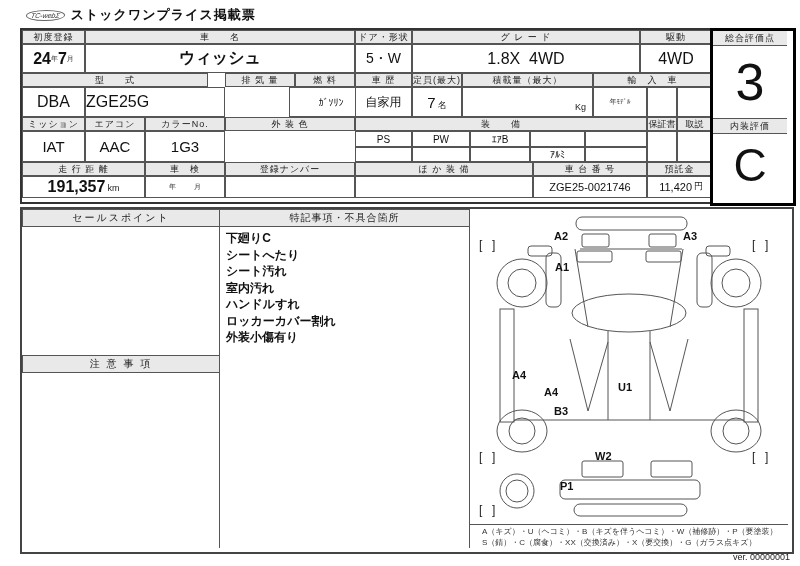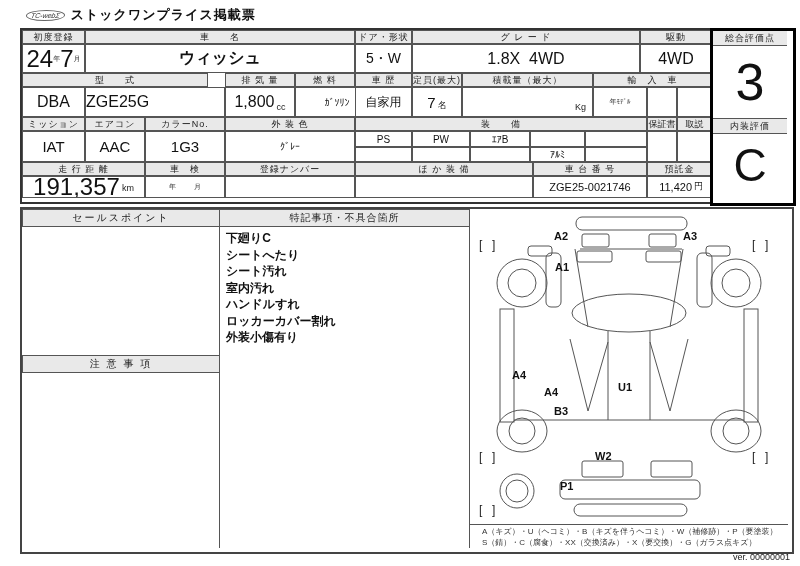--- a/index.html
+++ b/index.html
@@ -7,21 +7,21 @@
     font-family:"Liberation Sans","DejaVu Sans",sans-serif;color:#111;}
   .abs{position:absolute;box-sizing:border-box;}
   
   .hc{position:absolute;box-sizing:border-box;border:1px solid #555;background:#e9e9e9;
       font-size:9px;color:#222;letter-spacing:1px;display:flex;align-items:center;
       justify-content:center;overflow:hidden;white-space:nowrap;}
   
   .vc{position:absolute;box-sizing:border-box;border:1px solid #555;background:#fff;
       font-size:13px;display:flex;align-items:center;justify-content:center;
       overflow:hidden;white-space:nowrap;}
-  .big{font-size:24px;font-weight:400;}
+  .big{font-size:16px;font-weight:700;}
   .med{font-size:16px;font-weight:500;}
   .jp-lg{font-size:16px;font-weight:600;}
   .unit{font-size:9px;align-self:flex-end;padding-bottom:4px;margin-left:2px;color:#222;}
   .tiny{font-size:7px;color:#333;}
   .small{font-size:10px;}
   #upper-table{position:absolute;left:20px;top:28px;width:770px;height:172px;
       border:2px solid #333;}
   #rating-box{position:absolute;left:710px;top:28px;width:80px;height:172px;
       border:3px solid #000;background:#fff;z-index:3;}
   .rb-h{position:absolute;left:0;width:74px;height:14px;background:#e9e9e9;
@@ -84,25 +84,21 @@
     <div class="hc" style="left:0;top:43px;width:186px;height:14px">型　　式</div>
     <div class="hc" style="left:203px;top:43px;width:70px;height:14px">排 気 量</div>
     <div class="hc" style="left:273px;top:43px;width:60px;height:14px">燃 料</div>
     <div class="hc" style="left:333px;top:43px;width:57px;height:14px">車 歴</div>
     <div class="hc" style="left:390px;top:43px;width:50px;height:14px">定員(最大)</div>
     <div class="hc" style="left:440px;top:43px;width:131px;height:14px">積載量（最大）</div>
     <div class="hc" style="left:571px;top:43px;width:119px;height:14px">輸　入　車</div>
 
     <div class="vc med" style="left:0;top:57px;width:63px;height:30px">DBA</div>
     <div class="vc med" style="left:63px;top:57px;width:140px;height:30px;justify-content:flex-start;">ZGE25G</div>
-    <div class="vc" style="left:203px;top:57px;width:70px;height:30px">
-      <span class="med">1,800</span>
-        <span class="unit">cc</span>
-    </div>
-    <div class="vc small" style="left:273px;top:57px;width:84px;height:30px">ｶﾞｿﾘﾝ</div>
+    <div class="vc small" style="left:267px;top:57px;width:84px;height:30px">ｶﾞｿﾘﾝ</div>
     <div class="vc" style="left:333px;top:57px;width:57px;height:30px;font-size:12px">自家用</div>
     <div class="vc" style="left:390px;top:57px;width:50px;height:30px">
       <span style="font-size:15px">7</span>
         <span class="unit">名</span>
     </div>
     <div class="vc" style="left:440px;top:57px;width:131px;height:30px;justify-content:flex-end;padding-right:6px">
       <span class="unit">Kg</span>
     </div>
     <div class="vc tiny" style="left:571px;top:57px;width:54px;height:30px">年ﾓﾃﾞﾙ</div>
     <div class="vc" style="left:625px;top:57px;width:30px;height:30px"></div>
@@ -112,21 +108,20 @@
     <div class="hc" style="left:63px;top:87px;width:60px;height:14px">エアコン</div>
     <div class="hc" style="left:123px;top:87px;width:80px;height:14px">カラーNo.</div>
     <div class="hc" style="left:203px;top:87px;width:130px;height:14px">外 装 色</div>
     <div class="hc" style="left:333px;top:87px;width:292px;height:14px">装　　備</div>
     <div class="hc" style="left:625px;top:87px;width:30px;height:14px;letter-spacing:0">保証書</div>
     <div class="hc" style="left:655px;top:87px;width:35px;height:14px;letter-spacing:0">取説</div>
 
     <div class="vc" style="left:0;top:101px;width:63px;height:31px;font-size:15px">IAT</div>
     <div class="vc" style="left:63px;top:101px;width:60px;height:31px;font-size:15px">AAC</div>
     <div class="vc" style="left:123px;top:101px;width:80px;height:31px;font-size:15px">1G3</div>
-    <div class="vc small" style="left:203px;top:101px;width:130px;height:31px">ｸﾞﾚｰ</div>
 
     <div class="vc small" style="left:333px;top:101px;width:57px;height:16px">PS</div>
     <div class="vc small" style="left:390px;top:101px;width:58px;height:16px">PW</div>
     <div class="vc small" style="left:448px;top:101px;width:60px;height:16px">ｴｱB</div>
     <div class="vc small" style="left:508px;top:101px;width:55px;height:16px"></div>
     <div class="vc small" style="left:563px;top:101px;width:62px;height:16px"></div>
 
     <div class="vc small" style="left:333px;top:117px;width:57px;height:15px"></div>
     <div class="vc small" style="left:390px;top:117px;width:58px;height:15px"></div>
     <div class="vc small" style="left:448px;top:117px;width:60px;height:15px"></div>

